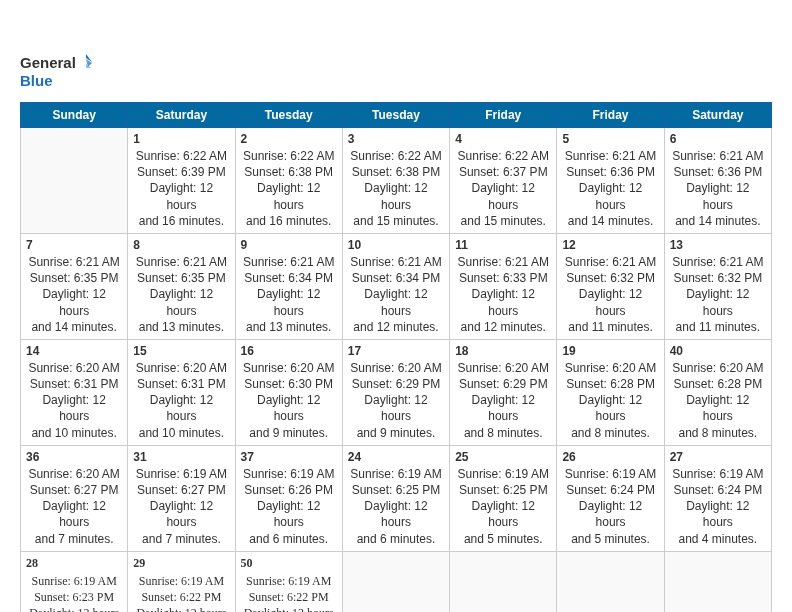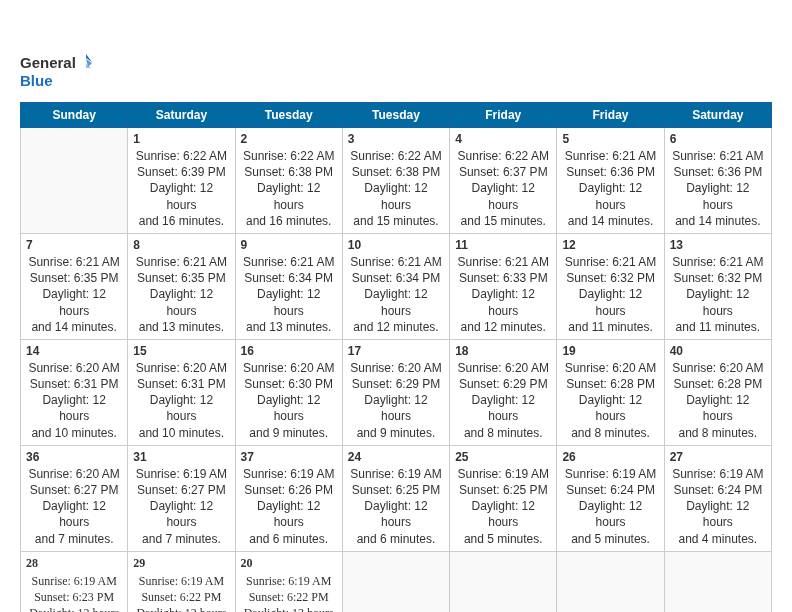--- a/index.html
+++ b/index.html
@@ -327,21 +327,21 @@
 and 4 minutes.</div>
           </td>
           <td>
             <span class="day-num">29</span>
             <div class="day-info" style="white-space: pre-line;">Sunrise: 6:19 AM
 Sunset: 6:22 PM
 Daylight: 12 hours
 and 3 minutes.</div>
           </td>
           <td>
-            <span class="day-num">20</span>
+            <span class="day-num">50</span>
             <div class="day-info" style="white-space: pre-line;">Sunrise: 6:19 AM
 Sunset: 6:22 PM
 Daylight: 12 hours
 and 3 minutes.</div>
           </td>
           <td class="empty-cell"></td>
           <td class="empty-cell"></td>
           <td class="empty-cell"></td>
           <td class="empty-cell"></td>
         </tr>

